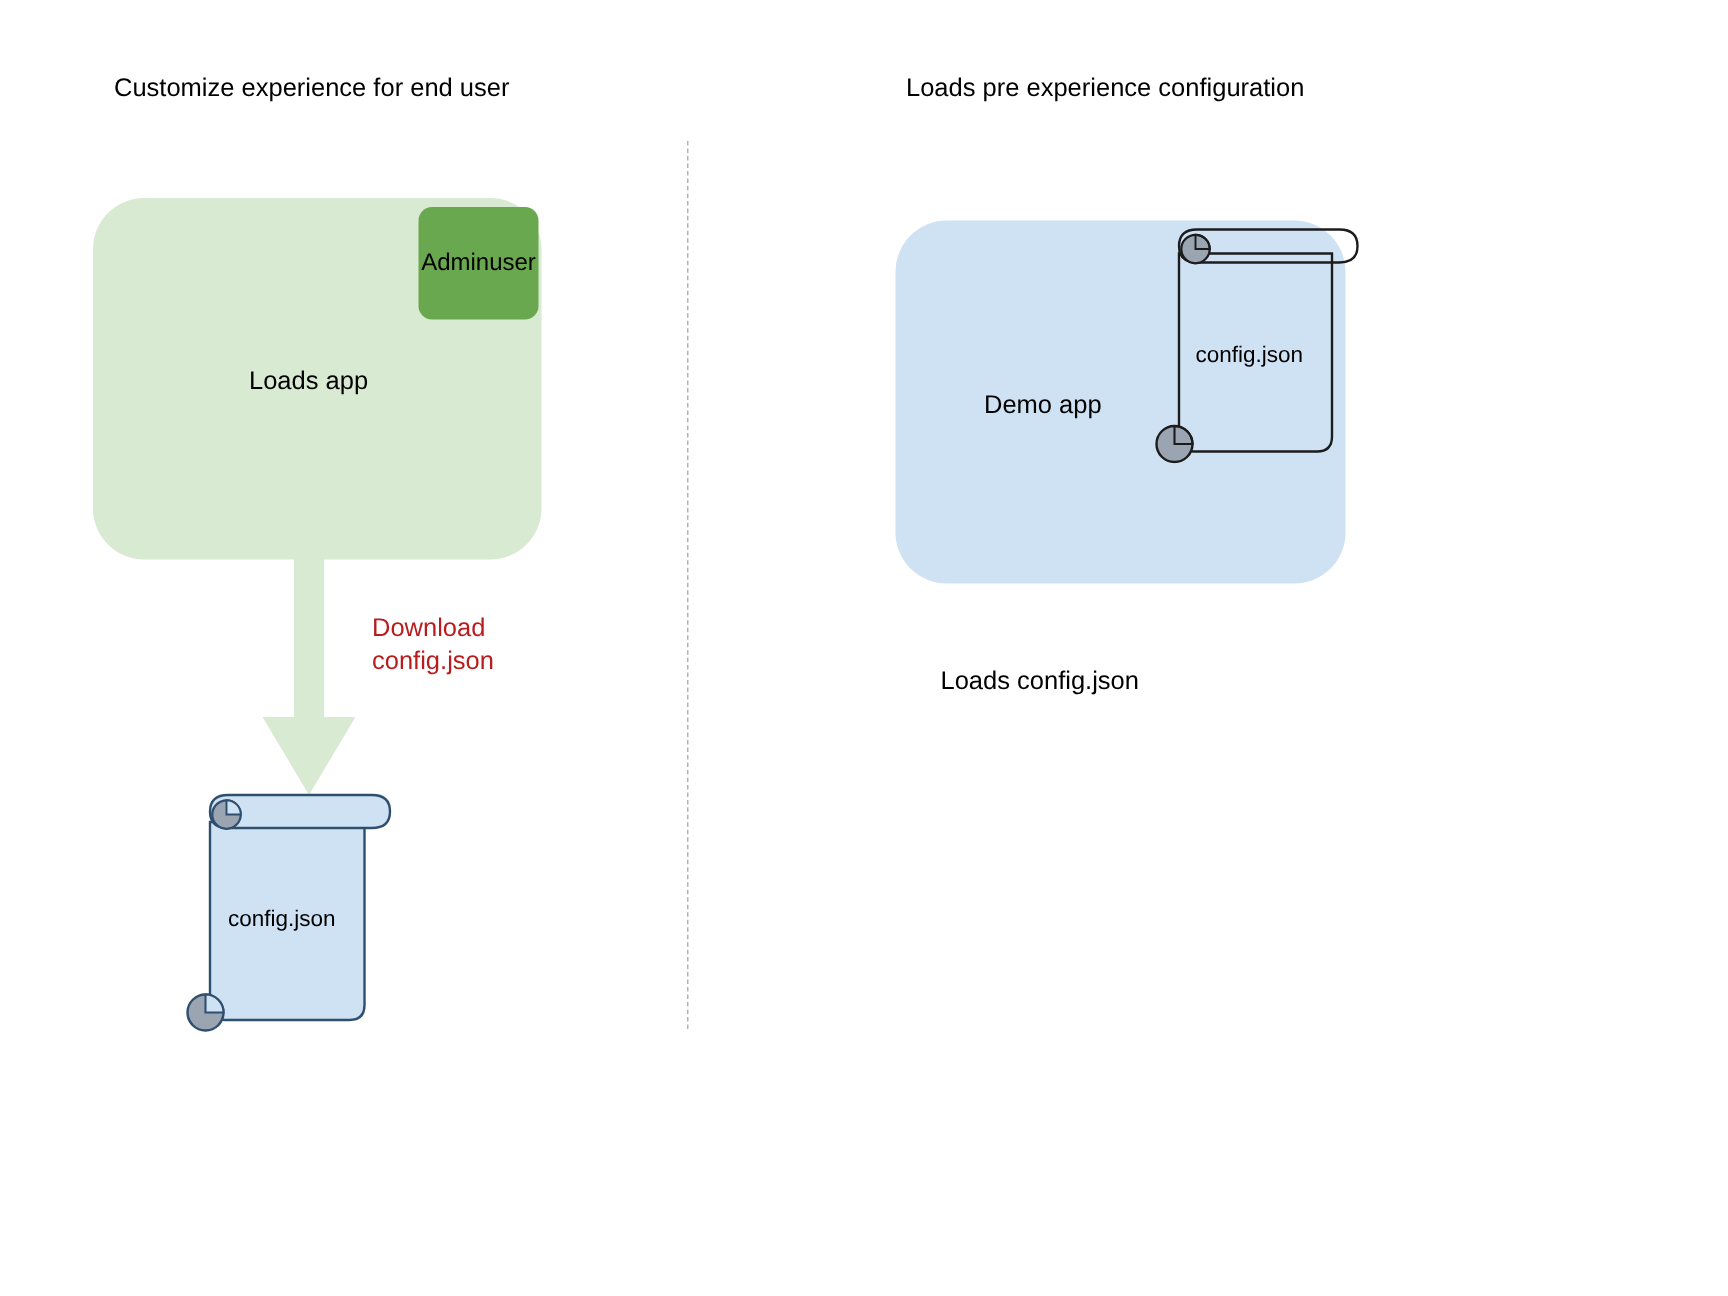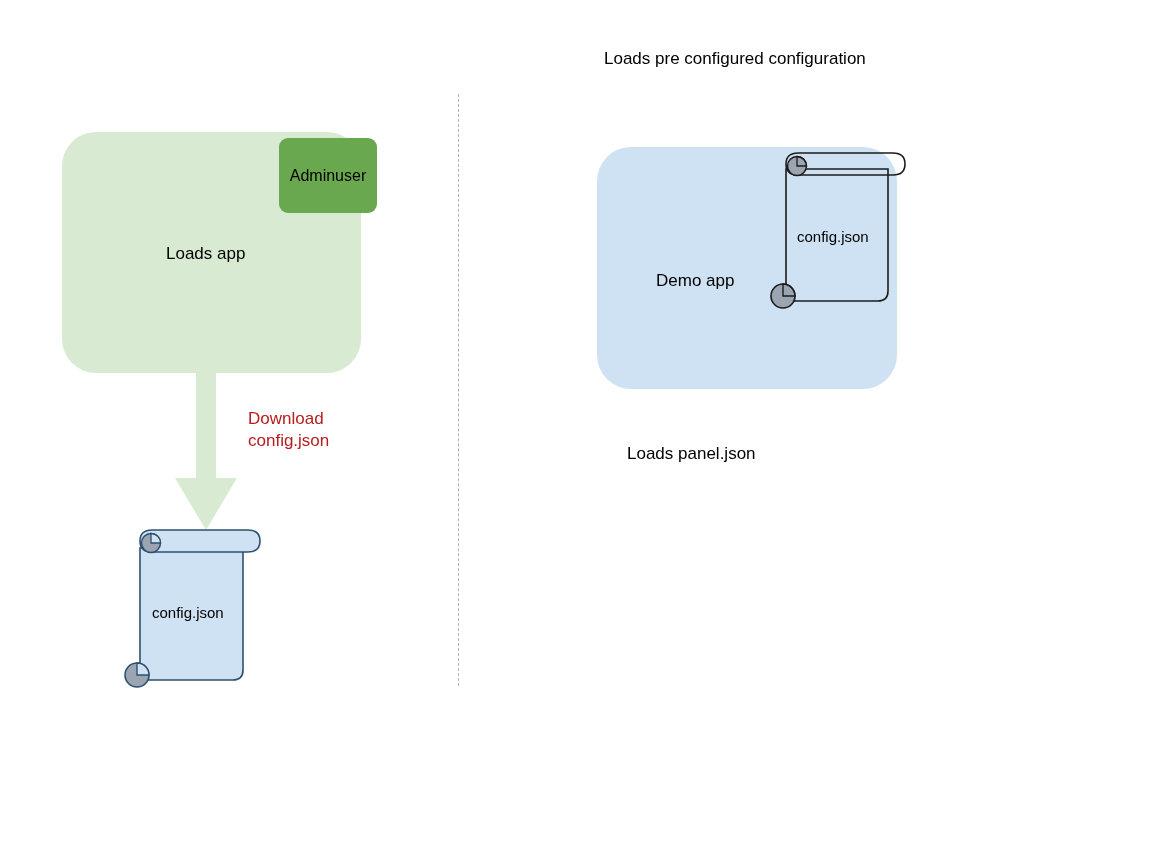--- a/index.html
+++ b/index.html
@@ -63,28 +63,28 @@
     background: #cfe2f3;
   }
   .app-label {
     position: absolute;
     font-size: 17px;
     line-height: 20px;
     white-space: nowrap;
     color: #000000;
   }
   #admin-app-label { left: 166px; top: 244px; }
-  #demo-app-label  { left: 656px; top: 271px; }
+  #demo-app-label  { left: 656px; top: 260px; }
 
   
   #admin-panel-badge {
     position: absolute;
     left: 279px;
     top: 138px;
-    width: 98px;
+    width: 80px;
     height: 75px;
     background: #6aa84f;
     border-radius: 9px;
     display: flex;
     align-items: center;
     justify-content: center;
     text-align: center;
     font-size: 16px;
     line-height: 21px;
     color: #000000;
@@ -143,22 +143,23 @@
     line-height: 20px;
     white-space: nowrap;
     color: #000000;
   }
 </style>
 </head>
 <body>
 
 <div class="canvas">
 
-
-  <div class="heading" id="heading-right">Loads pre configured configuration</div>
+  <div class="heading" id="heading-left">Customize experience for end user</div>
+
+  <div class="heading" id="heading-right">Loads pre experience configuration</div>
 
   <div class="divider"></div>
 
   <div class="app-box" id="admin-app-box"></div>
 
   <div class="app-label" id="admin-app-label">Loads app</div>
 
   <div id="admin-panel-badge">
     <span>Admin</span>
       <br>
@@ -201,15 +202,15 @@
     <path d="M 15 145 L 27 145 A 12 12 0 0 0 15 133 Z" fill="none" stroke="#1c1c1c" stroke-width="1.4"></path>
 
     <path d="M 30 2 L 125 2 Q 137 2 137 13 Q 137 24 125 24 L 30 24 Q 18 24 18 13 Q 18 2 30 2 Z" fill="none" stroke="#1c1c1c" stroke-width="1.6"></path>
 
     <circle cx="29" cy="15" r="9.5" fill="#9aa5b1" stroke="#1c1c1c" stroke-width="1.5"></circle>
     <path d="M 29 15 L 38.5 15 A 9.5 9.5 0 0 0 29 5.5 Z" fill="none" stroke="#1c1c1c" stroke-width="1.3"></path>
   </svg>
 
   <div class="scroll-label" id="config-label-right">config.json</div>
 
-  <div id="loads-caption">Loads panel.json</div>
+  <div id="loads-caption">Loads config.json</div>
 
 </div>
 
 </body></html>

